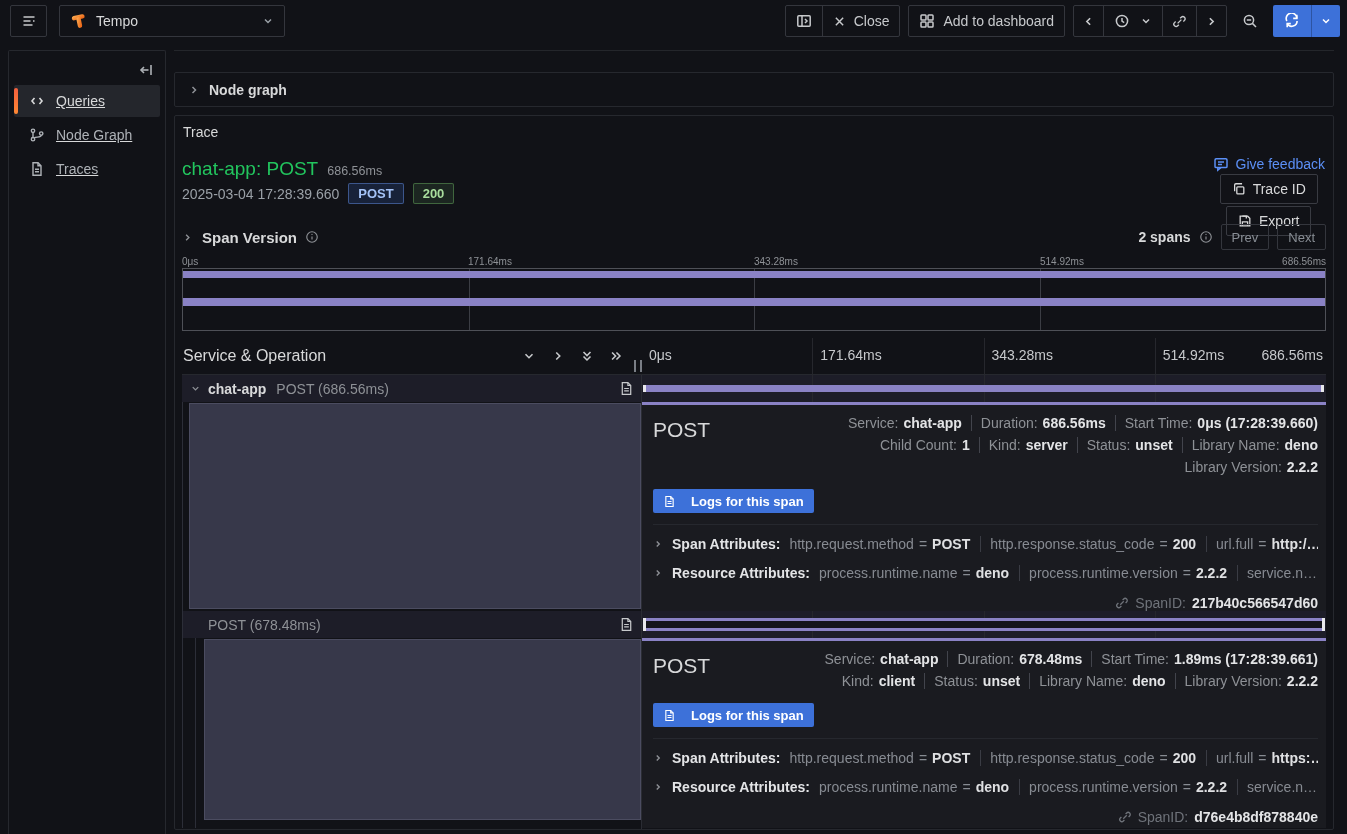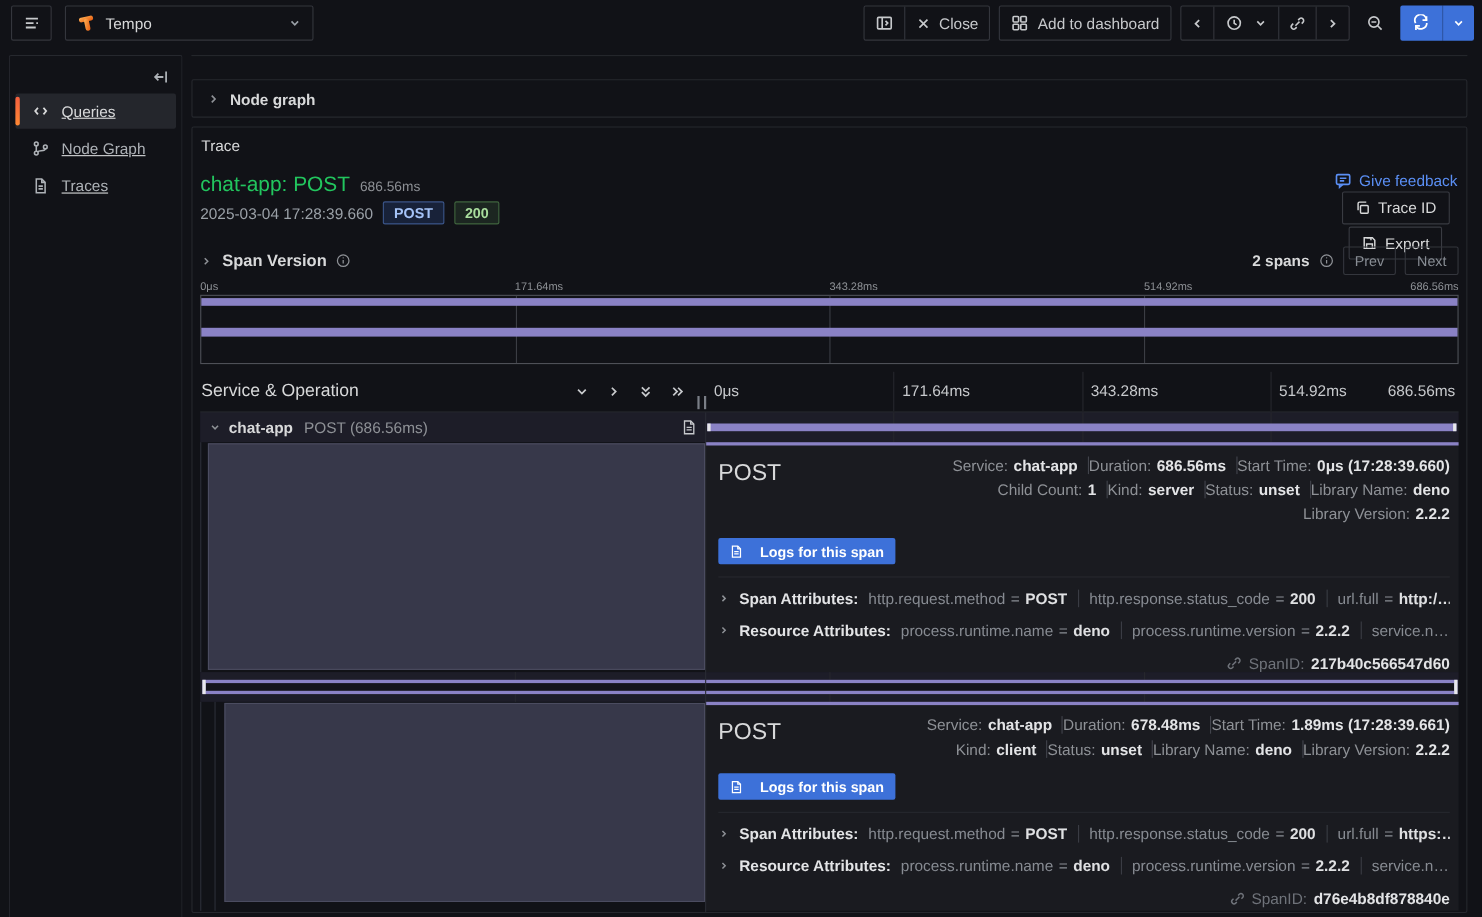--- a/index.html
+++ b/index.html
@@ -105,21 +105,21 @@
   .dr-left { width:459px; position:relative; }
   .indent-guide { position:absolute; top:0; bottom:0; width:1px; background:#2c2e38; }
   .purple-box { position:absolute; top:1px; bottom:2px; right:0; background:#37384a; border:1px solid #4b4c60; }
   .dr-right { flex:1; border-top:3px solid #8a82c5; background:#1a1b20; padding:7px 8px 0 12px; overflow:hidden; }
 
   .d-head { display:flex; }
   .d-title { font-size:21px; font-weight:500; color:#d8d9da; margin-top:6px; }
   .ov { margin-left:auto; text-align:right; }
   .ov-line { display:flex; justify-content:flex-end; align-items:center; height:22px; font-size:14px; white-space:nowrap; }
   .ov-item { display:flex; }
-  .ov-item + .ov-item { border-left:1px solid #42444c; margin-left:9px; }
+  .ov-item + .ov-item { border-left:1px solid #42444c; margin-left:9px; padding-left:9px; }
   .ov-item .k { color:#8e9196; margin-right:5px; }
   .ov-item .v { color:#e3e4e6; font-weight:600; }
 
   .logs-btn { display:inline-flex; align-items:center; gap:15px; margin-top:11px; height:24px; padding:0 10px;
               background:#3d71d9; border:none; border-radius:2px; color:#fff; font-size:13px; font-weight:600; cursor:pointer;
               font-family:"Liberation Sans", sans-serif; }
   .d-hr { border:none; border-top:1px solid #26282e; margin:11px 0 4px; }
 
   .attr-row { display:flex; align-items:center; height:29px; gap:9px; font-size:14px; white-space:nowrap; overflow:hidden; cursor:pointer; }
   .attr-row .alabel { font-weight:600; color:#e3e4e6; }
@@ -603,20 +603,31 @@
                 <path d="M7.3 11.4l-1.2 1.2a2.4 2.4 0 01-3.4-3.4l1.2-1.2"></path>
             </svg>
           </span>
           <span class="k">SpanID:</span>
           <span class="v">217b40c566547d60</span>
         </div>
       </div>
     </div>
 
     <div class="span-row">
+      <div class="sr-left">
+        <div class="indent-guide" style="left:0;top:0;bottom:0"></div>
+        <span class="op" style="margin-left:26px">POST (678.48ms)</span>
+        <span class="row-log">
+          <svg width="15" height="15" viewBox="0 0 16 16" stroke="currentColor" fill="none" stroke-width="1.3">
+            <path d="M3.5 1.8h6l3 3v9.4h-9z"></path>
+              <path d="M9.5 1.8v3h3"></path>
+              <path d="M5.5 8h5M5.5 10.5h5"></path>
+          </svg>
+        </span>
+      </div>
       <div class="sr-right">
         <div class="col-line v25"></div>
         <div class="col-line v50"></div>
         <div class="col-line v75"></div>
         <div class="bar2"></div>
       </div>
     </div>
 
     <div class="detail-row" style="height:190px">
       <div class="dr-left">

